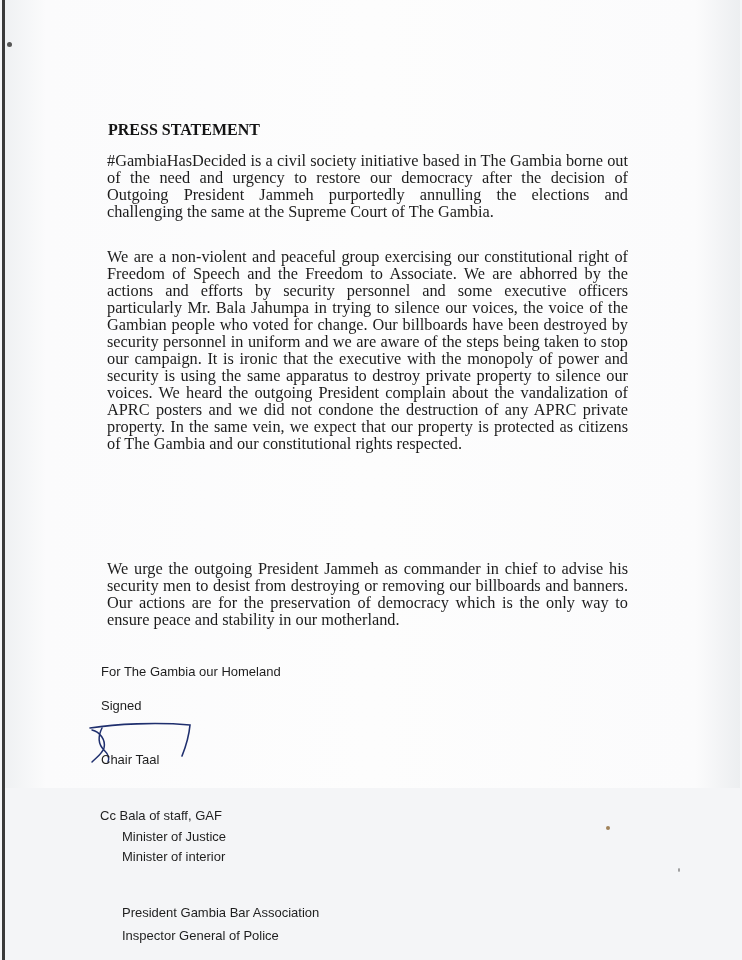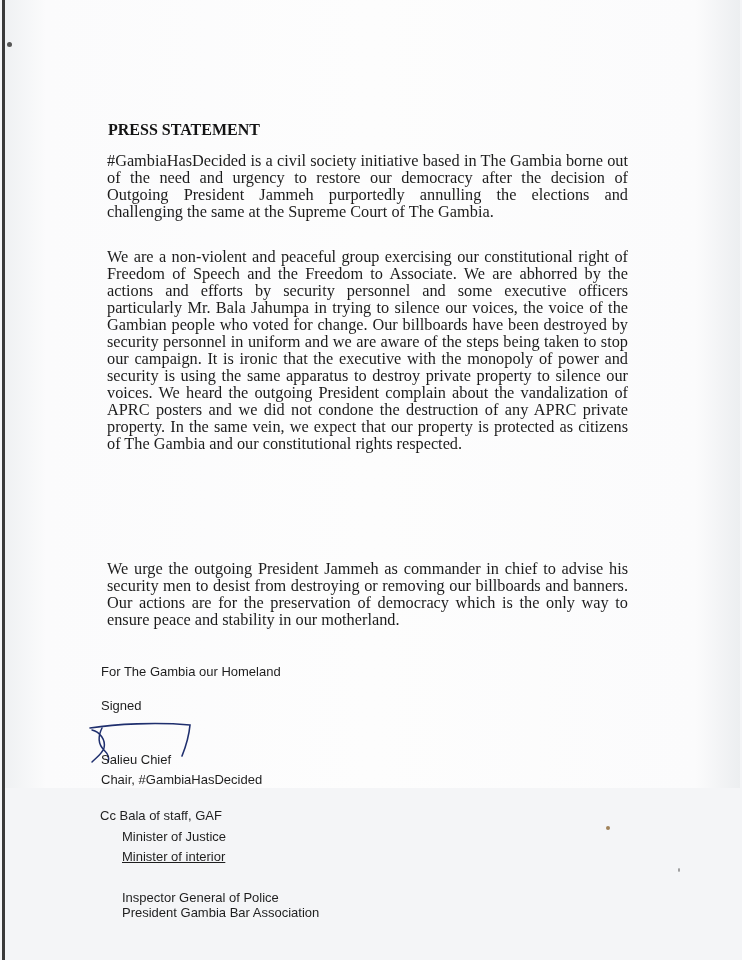--- a/index.html
+++ b/index.html
@@ -53,24 +53,23 @@
   <p class="serif" style="top:560px;margin:0;">We urge the outgoing President Jammeh as commander in chief to advise his security men to desist from destroying or removing our billboards and banners. Our actions are for the preservation of democracy which is the only way to ensure peace and stability in our motherland.</p>
 
   <div class="sans" style="left:99px;top:664px;">For The Gambia our Homeland</div>
   <div class="sans" style="left:99px;top:698px;">Signed</div>
 
   <svg class="sig" width="110" height="50" viewBox="0 0 110 50">
     <path d="M4 10 C30 6, 70 4, 104 7 C103 18, 100 28, 96 38" fill="none" stroke="#1f2f6e" stroke-width="1.6" stroke-linecap="round"></path>
     <path d="M6 12 C14 14, 20 22, 18 30 C16 36, 10 40, 6 44 M16 10 C12 18, 12 26, 18 32 C22 36, 24 40, 22 44" fill="none" stroke="#1f2f6e" stroke-width="1.5" stroke-linecap="round"></path>
   </svg>
 
-  <div class="sans" style="left:99px;top:752px;">Salieu Chief</div>
-  <div class="sans" style="left:99px;top:772px;">Chair, #GambiaHasDecided</div>
+  <div class="sans" style="left:99px;top:752px;">Chair Taal</div>
 
   <div class="sans" style="left:98px;top:808px;">Cc Bala of staff, GAF</div>
   <div class="cc-list">
     <div class="sans" style="top:829px;">Minister of Justice</div>
-    <div class="sans" style="top:849px;text-decoration:underline;">Minister of interior</div>
+    <div class="sans" style="top:849px;">Minister of interior</div>
     <div class="sans" style="top:870px;margin-top:35px;">President Gambia Bar Association</div>
-    <div class="sans" style="top:890px;">Inspector General of Police</div>
+    <div class="sans" style="top:928px;">Inspector General of Police</div>
     <div class="sans" style="top:958px;">Director General, National Road Authority</div>
   </div>
 </div>
 
 </body></html>

